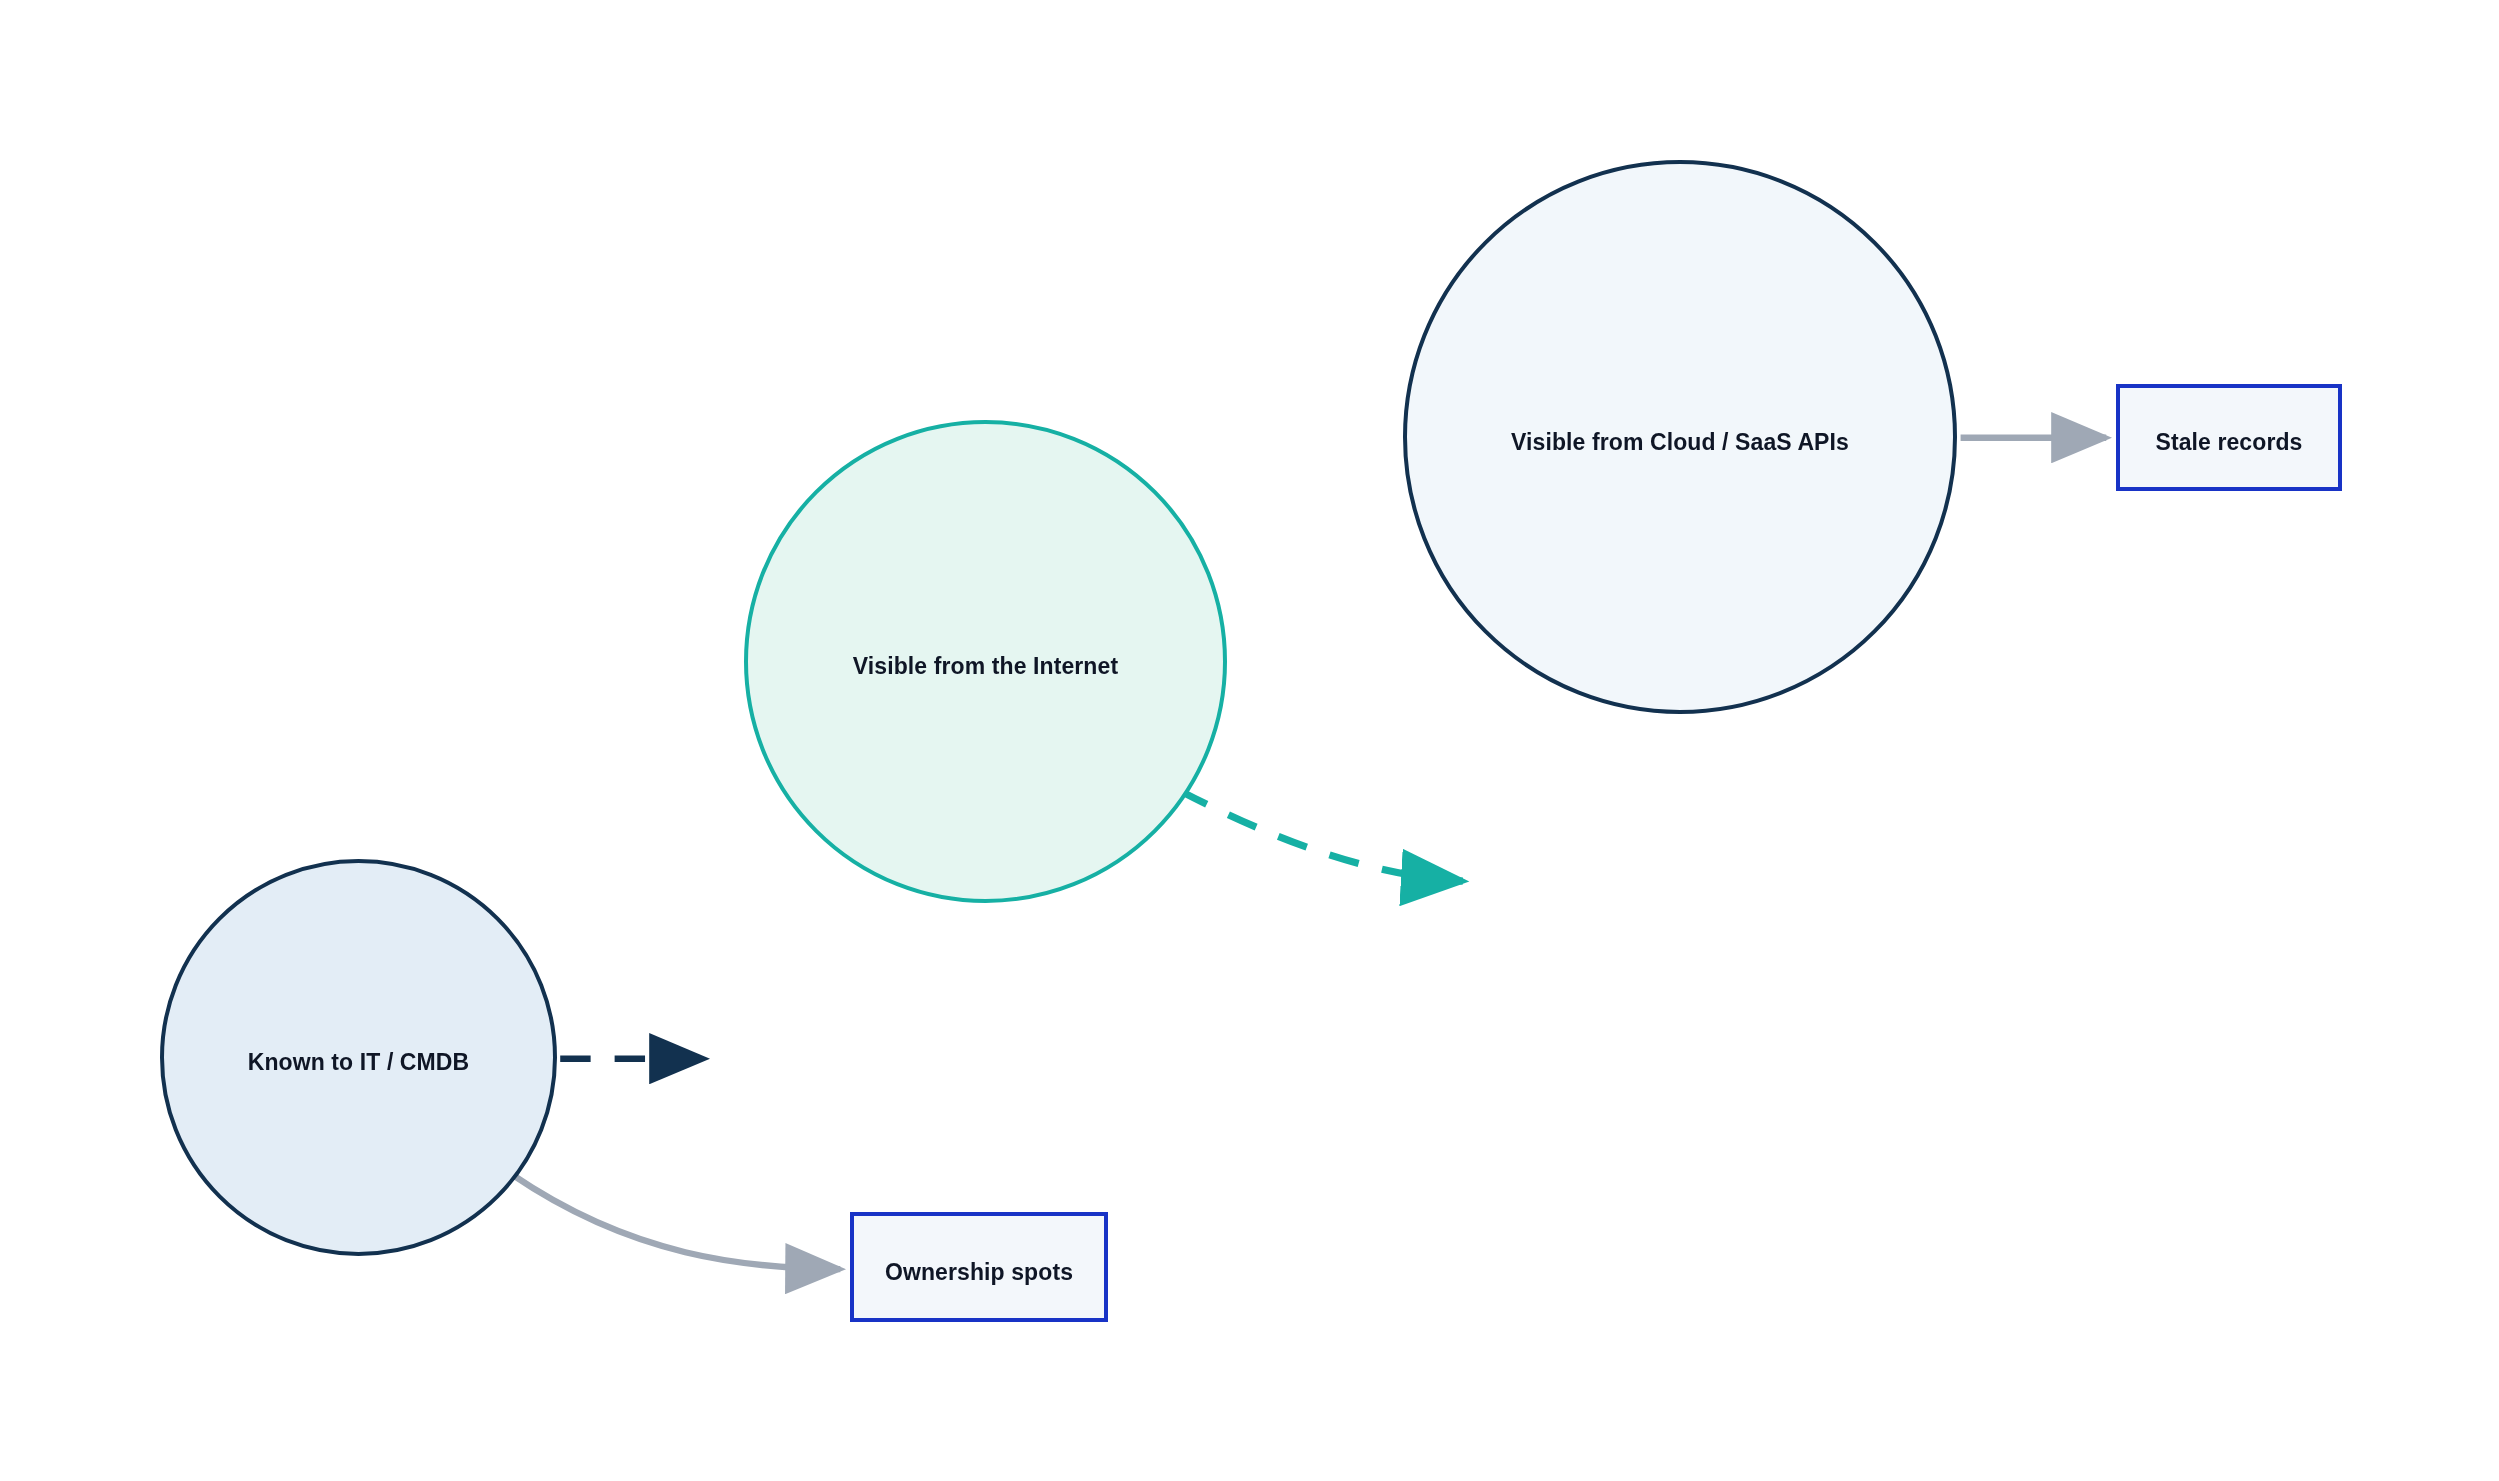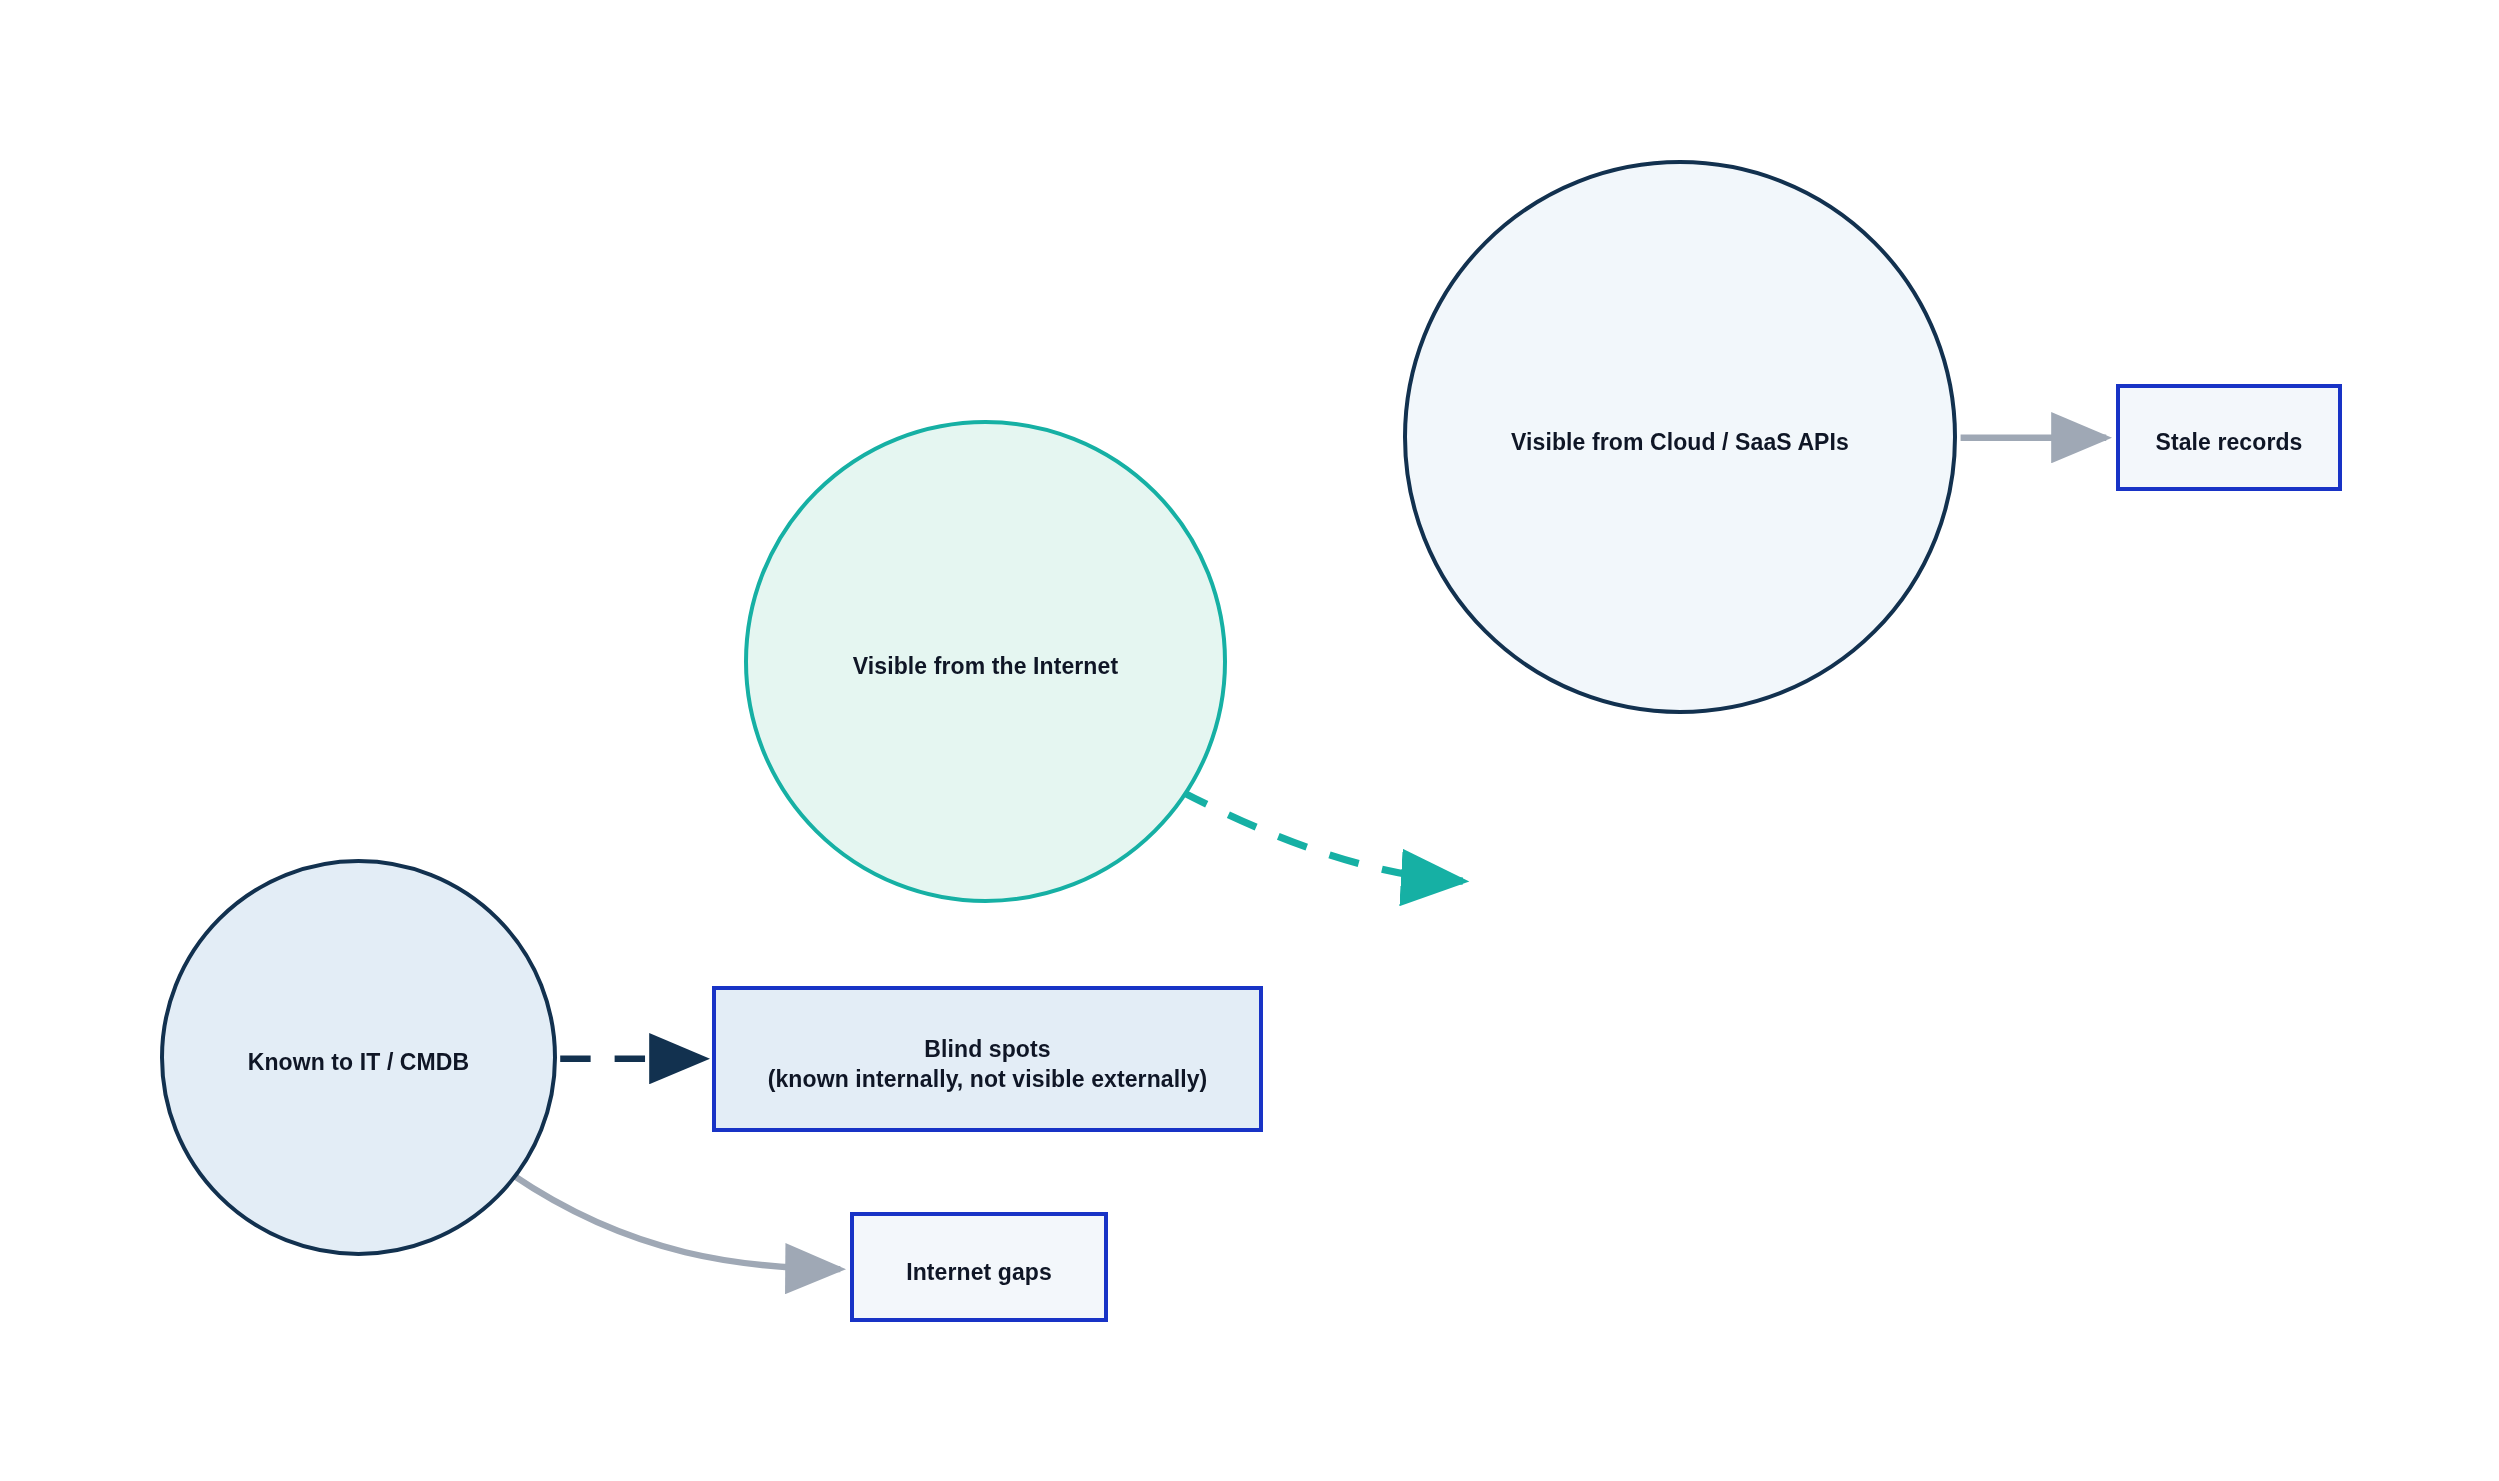--- a/index.html
+++ b/index.html
@@ -118,27 +118,23 @@
   </div>
 
   <div class="node circle" id="node-visible-internet">
     <span class="node-label">Visible from the Internet</span>
   </div>
 
   <div class="node circle" id="node-visible-cloud">
     <span class="node-label">Visible from Cloud / SaaS APIs</span>
   </div>
 
-  <div class="node box" id="node-blind-spots">
-    <span class="node-label">Blind spots
-(known internally, not visible externally)</span>
-  </div>
 
   <div class="node box" id="node-ownership-gaps">
-    <span class="node-label">Internet gaps</span>
+    <span class="node-label">Ownership spots</span>
   </div>
 
 
   <div class="node box" id="node-stale-records">
     <span class="node-label">Stale records</span>
   </div>
 
 </div>
 
 

